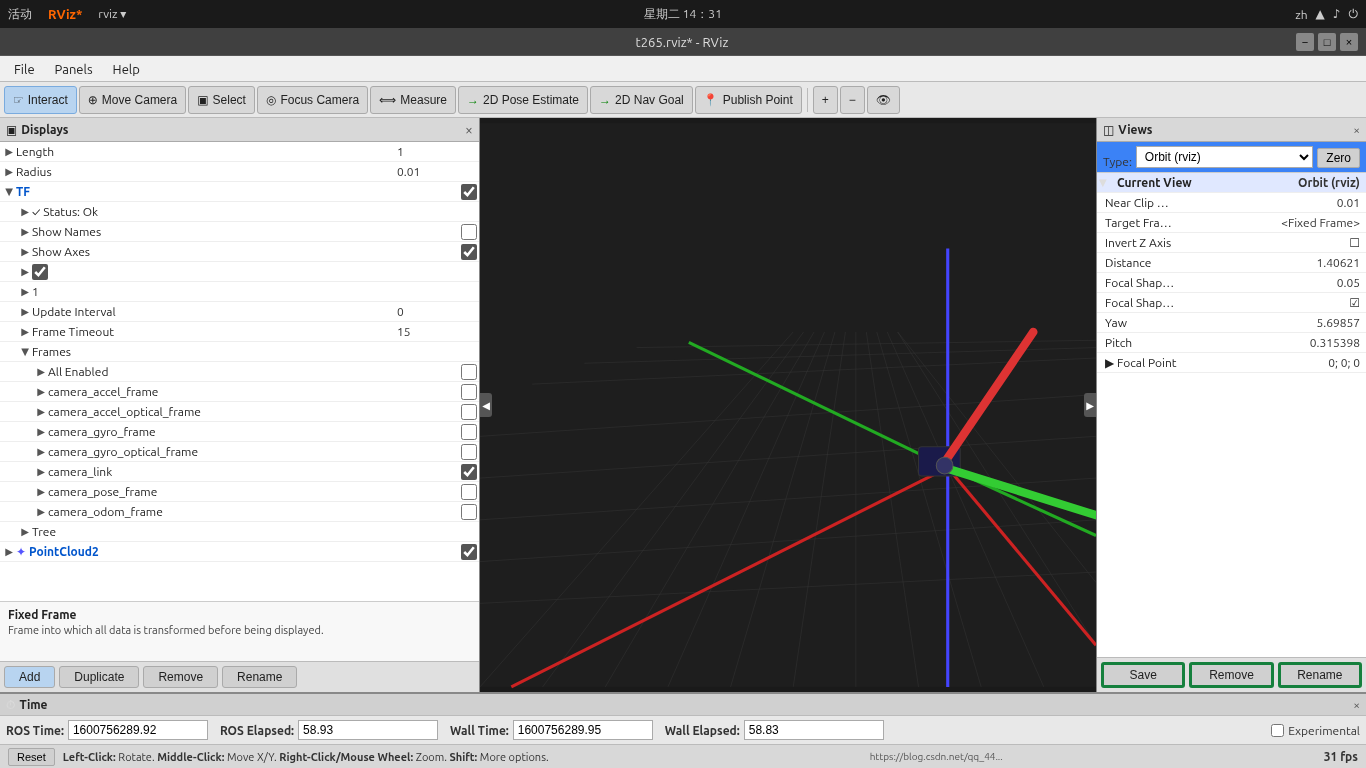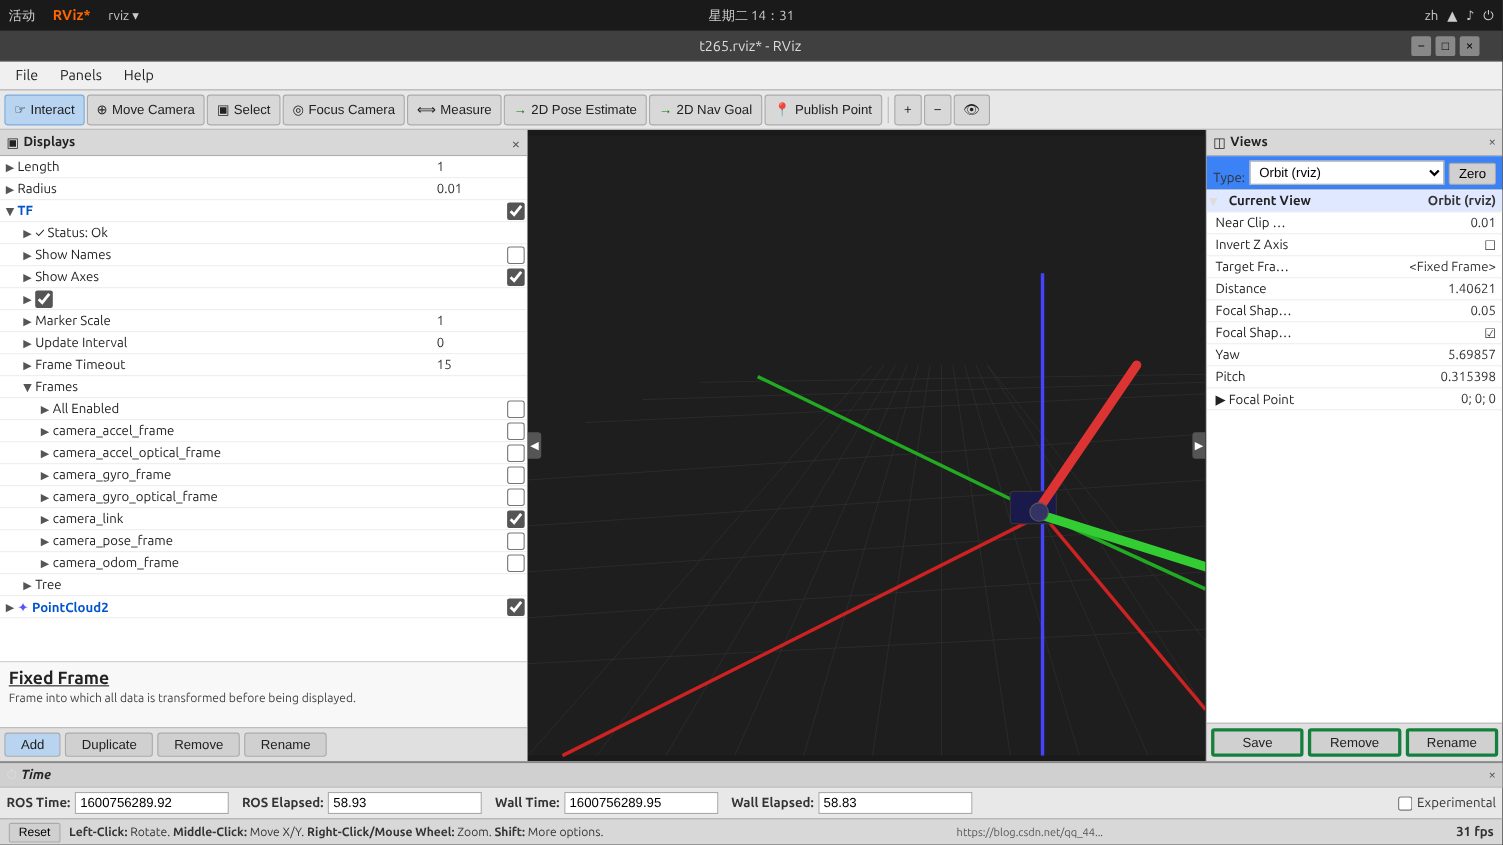--- a/index.html
+++ b/index.html
@@ -7,21 +7,21 @@
 
     
     .system-bar { height: 28px; background: #1a1a1a; display: flex; align-items: center; justify-content: space-between; padding: 0 8px; color: #ccc; font-size: 12px; }
     .system-bar-left { display: flex; align-items: center; gap: 16px; }
     .system-bar-right { display: flex; align-items: center; gap: 8px; }
 
     
     .app-window { background: #3c3c3c; height: calc(768px - 28px); display: flex; flex-direction: column; }
 
     
-    .title-bar { height: 28px; background: #404040; display: flex; align-items: center; justify-content: space-between; padding: 0 21px; border-bottom: 1px solid #555; }
+    .title-bar { height: 28px; background: #404040; display: flex; align-items: center; justify-content: space-between; padding: 0 8px; border-bottom: 1px solid #555; }
     .title-bar-title { color: #ddd; font-size: 13px; flex: 1; text-align: center; }
     .title-bar-controls { display: flex; gap: 4px; }
     .title-btn { width: 18px; height: 18px; border: none; border-radius: 2px; cursor: pointer; font-size: 11px; display: flex; align-items: center; justify-content: center; }
     .title-btn.minimize { background: #888; }
     .title-btn.maximize { background: #888; }
     .title-btn.close { background: #888; }
 
     
     .menu-bar { height: 26px; background: #f0f0f0; display: flex; align-items: center; gap: 0; padding: 0 4px; border-bottom: 1px solid #bbb; }
     .menu-item { padding: 2px 10px; color: #222; cursor: pointer; font-size: 13px; border-radius: 2px; }
@@ -45,21 +45,21 @@
     .displays-tree { flex: 1; overflow-y: auto; background: white; }
     .tree-row { height: 20px; display: flex; align-items: center; padding: 0 2px; border-bottom: 1px solid #eee; cursor: pointer; }
     .tree-expand { width: 14px; flex-shrink: 0; cursor: pointer; color: #555; font-size: 10px; display: flex; align-items: center; justify-content: center; }
     .tree-label { flex: 1; color: #222; font-size: 12px; }
     .tree-label.blue { color: #0055cc; font-weight: bold; }
     .tree-value { min-width: 80px; text-align: left; color: #333; font-size: 12px; padding-right: 4px; }
     .tree-checkbox { width: 16px; height: 16px; accent-color: #555; flex-shrink: 0; }
 
     
     .displays-status { padding: 6px 8px; background: #f8f8f8; border-top: 1px solid #ccc; min-height: 60px; }
-    .status-title { font-weight: bold; color: #222; font-size: 16px; margin-bottom: 2px; text-decoration: underline; }
+    .status-title { font-weight: bold; color: #222; font-size: 12px; margin-bottom: 2px; }
     .status-text { color: #444; font-size: 11px; line-height: 1.4; }
 
     
     .displays-buttons { display: flex; gap: 4px; padding: 4px; background: #e0e0e0; border-top: 1px solid #bbb; }
     .disp-btn { padding: 3px 14px; background: #d0d0d0; border: 1px solid #aaa; border-radius: 3px; cursor: pointer; font-size: 12px; color: #222; }
     .disp-btn.primary { background: #b8d4f0; }
 
     
     .viewport { flex: 1; background: #1a1a1a; position: relative; overflow: hidden; }
 
@@ -81,21 +81,21 @@
     .views-row-value { color: #333; font-size: 12px; padding-right: 4px; }
     .views-section-header { background: #e0e8ff; font-weight: bold; }
 
     
     .views-buttons { display: flex; gap: 4px; padding: 4px; background: #e0e0e0; border-top: 1px solid #bbb; }
     .views-btn { flex: 1; padding: 3px 8px; background: #d0d0d0; border: 3px solid #15803d; border-radius: 3px; cursor: pointer; font-size: 12px; color: #222; text-align: center; }
 
     
     .time-bar { height: 52px; background: #e8e8e8; border-top: 2px solid #888; display: flex; flex-direction: column; }
     .time-header { height: 22px; background: #d0d0d0; display: flex; align-items: center; padding: 0 6px; gap: 4px; border-bottom: 1px solid #bbb; }
-    .time-title { font-size: 12px; font-weight: bold; color: #222; display: flex; align-items: center; gap: 4px; font-style: italic; }
+    .time-title { font-size: 12px; font-weight: bold; color: #222; display: flex; align-items: center; gap: 4px; }
     .time-content { flex: 1; display: flex; align-items: center; padding: 0 6px; gap: 12px; }
     .time-field { display: flex; align-items: center; gap: 4px; }
     .time-field-label { font-size: 12px; color: #333; font-weight: bold; }
     .time-field-input { height: 20px; border: 1px solid #aaa; background: white; font-size: 12px; padding: 0 4px; min-width: 140px; }
     .time-experimental { display: flex; align-items: center; gap: 4px; font-size: 12px; color: #333; margin-left: auto; }
 
     
     .bottom-status { height: 24px; background: #d8d8d8; display: flex; align-items: center; padding: 0 8px; gap: 8px; border-top: 1px solid #bbb; }
     .status-hint { font-size: 11px; color: #333; }
     .fps-label { margin-left: auto; font-size: 12px; color: #333; font-weight: bold; }
@@ -228,21 +228,20 @@
             <span class="tree-expand">▶</span>
             <span class="tree-label">Show Axes</span>
             <input type="checkbox" class="tree-checkbox" checked="" style="">
           </div>
           <div class="tree-row" style="padding-left: 18px;">
             <span class="tree-expand">▶</span>
             <input type="checkbox" class="tree-checkbox" checked="" style="">
           </div>
           <div class="tree-row" style="padding-left: 18px;">
             <span class="tree-expand">▶</span>
-            <span class="tree-label">Marker Scale</span>
             <span class="tree-value">1</span>
           </div>
           <div class="tree-row" style="padding-left: 18px;">
             <span class="tree-expand">▶</span>
             <span class="tree-label">Update Interval</span>
             <span class="tree-value">0</span>
           </div>
           <div class="tree-row" style="padding-left: 18px;">
             <span class="tree-expand">▶</span>
             <span class="tree-label">Frame Timeout</span>
@@ -398,26 +397,26 @@
           <span style="width:14px;display:inline-block;font-size:10px;">▼</span>
           <span class="views-row-label">Current View</span>
           <span class="views-row-value">Orbit (rviz)</span>
         </div>
 
       <div class="views-row" style="padding-left: 4px;">
             <span class="views-row-label">Near Clip …</span>
             <span class="views-row-value">0.01</span>
           </div>
           <div class="views-row" style="padding-left: 4px;">
+            <span class="views-row-label">Target Fra…</span>
+            <span class="views-row-value">&lt;Fixed Frame&gt;</span>
+          </div>
+          <div class="views-row" style="padding-left: 4px;">
             <span class="views-row-label">Invert Z Axis</span>
             <span class="views-row-value">☐</span>
-          </div>
-          <div class="views-row" style="padding-left: 4px;">
-            <span class="views-row-label">Target Fra…</span>
-            <span class="views-row-value">&lt;Fixed Frame&gt;</span>
           </div>
           <div class="views-row" style="padding-left: 4px;">
             <span class="views-row-label">Distance</span>
             <span class="views-row-value">1.40621</span>
           </div>
           <div class="views-row" style="padding-left: 4px;">
             <span class="views-row-label">Focal Shap…</span>
             <span class="views-row-value">0.05</span>
           </div>
           <div class="views-row" style="padding-left: 4px;">

